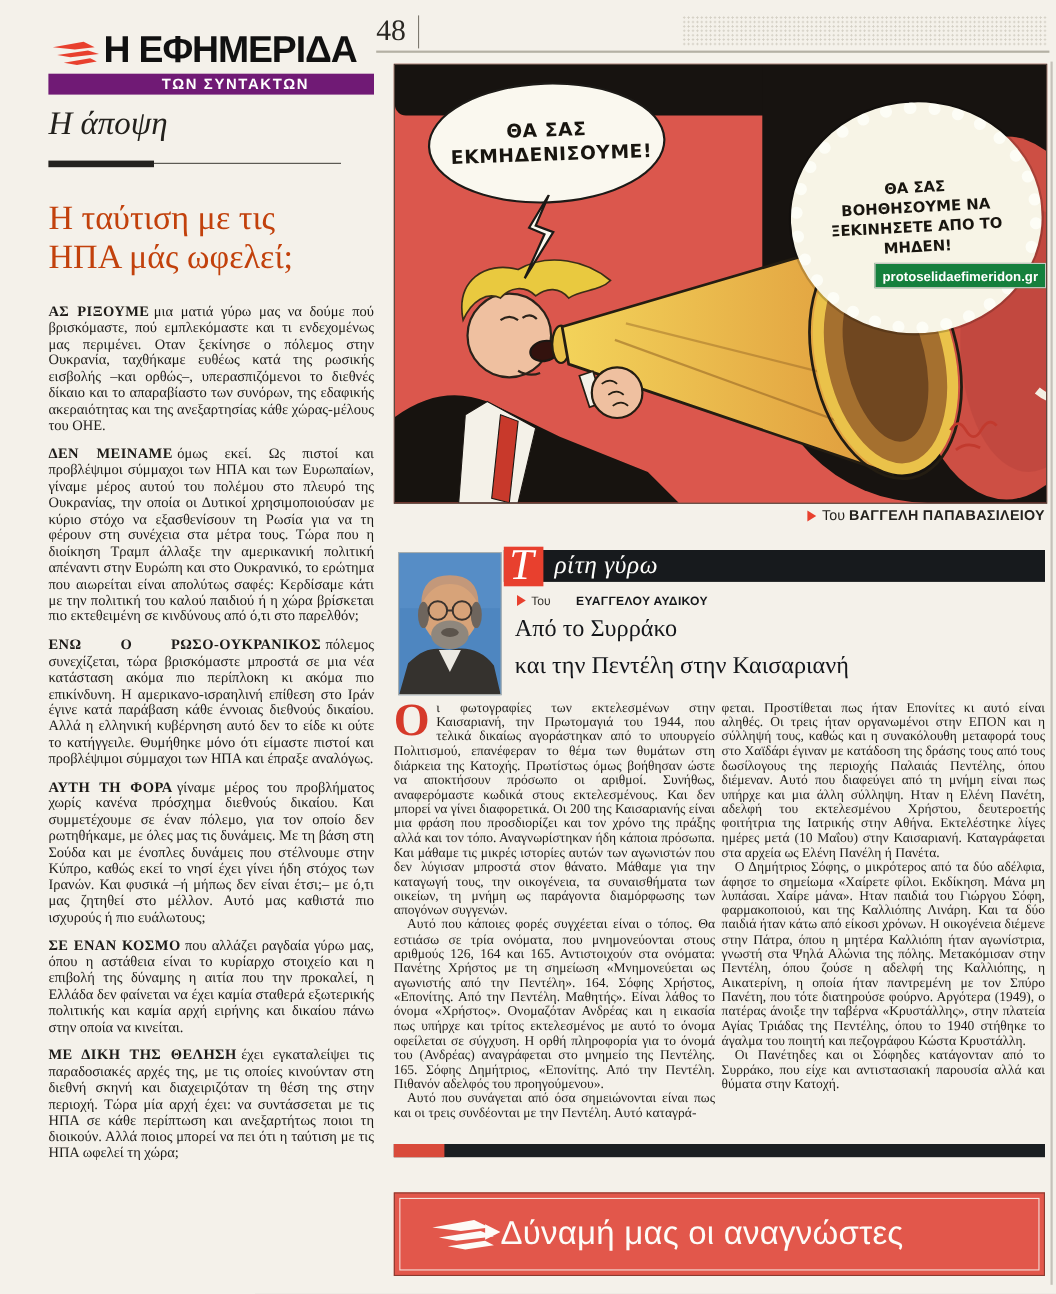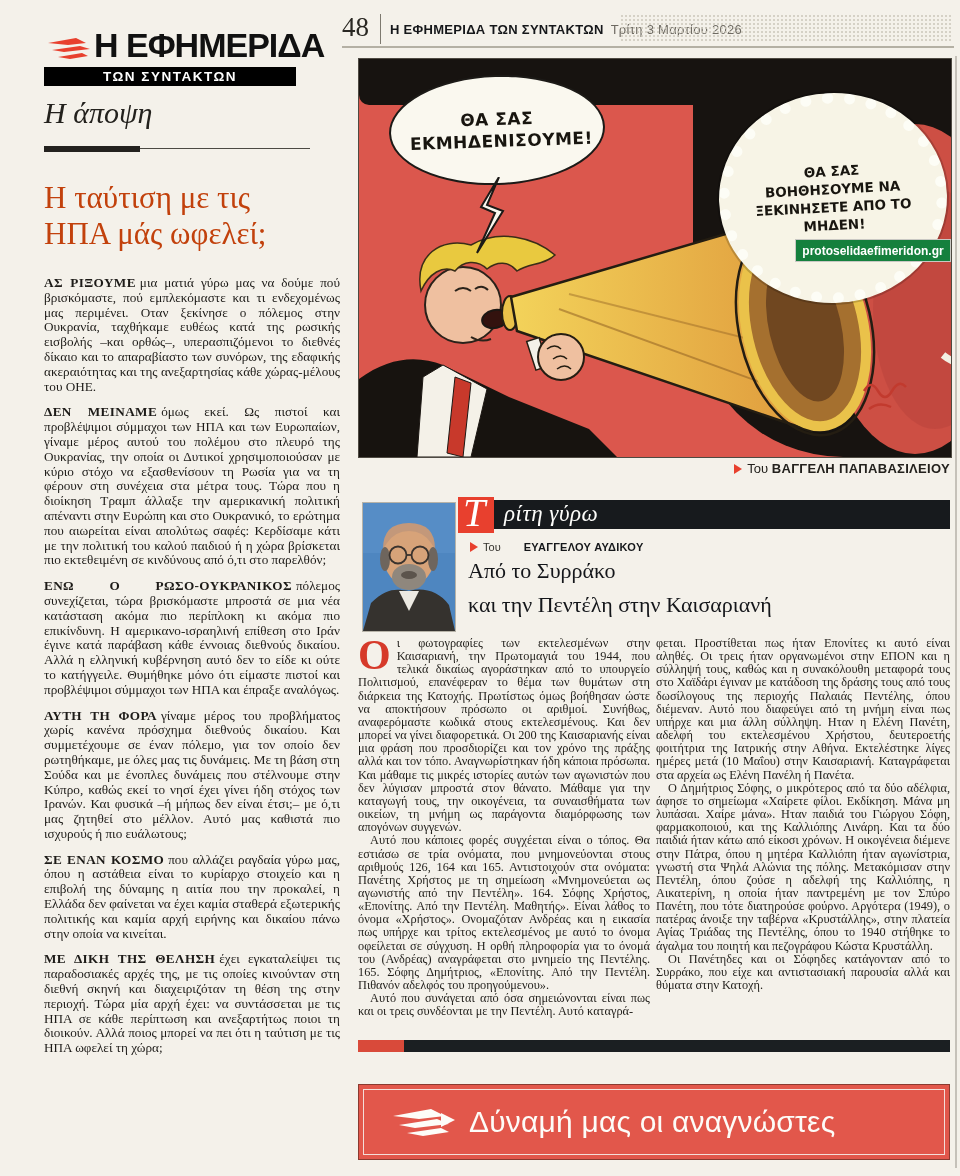--- a/index.html
+++ b/index.html
@@ -13,21 +13,21 @@
   .hdr-masthead{left:390px;top:22px;font-family:"Liberation Sans",sans-serif;font-size:13px;font-weight:bold;color:#15171a;letter-spacing:.3px;}
   .hdr-date{font-weight:normal;color:#6e6a62;margin-left:7px;}
   .hdr-dots{left:620px;top:14px;width:332px;height:28px;
             background-image:radial-gradient(#cdc9bd 0.8px,transparent 1px);background-size:4px 4px;opacity:.8;}
   .hdr-rule{left:342px;top:46px;width:612px;height:0;border-top:2px solid #b4b0a4;}
   .page-edge{right:3px;top:56px;bottom:8px;width:2px;background:#8b887f;opacity:.45;}
 
   
   .logo-icon{left:46px;top:34px;}
   .logo-line1{left:94px;top:26px;font-family:"Liberation Sans",sans-serif;font-weight:bold;font-size:34px;letter-spacing:-1px;color:#111;}
-  .logo-bar{left:44px;top:67px;width:252px;height:19px;background:#000000;display:flex;align-items:center;justify-content:center;}
+  .logo-bar{left:44px;top:67px;width:252px;height:19px;background:#701a75;display:flex;align-items:center;justify-content:center;padding-left:44px;}
   .logo-line2{font-family:"Liberation Sans",sans-serif;font-weight:bold;font-size:13.5px;color:#fff;letter-spacing:1.5px;}
 
   
   .op-section{left:44px;top:96px;font-style:italic;font-size:30px;color:#23211d;}
   .op-div-thick{left:44px;top:146px;width:96px;height:6px;background:#24221f;}
   .op-div-thin{left:140px;top:148px;width:170px;height:0;border-top:1.5px solid #4c4a44;}
   .op-title{left:44px;top:180px;width:300px;font-size:31px;line-height:36px;color:#c2410c;}
   .op-body{left:44px;top:276px;width:296px;}
   .op-body p{margin:0 0 11px;font-size:13.2px;line-height:14.8px;text-align:justify;color:#1d1b18;}
   .op-lead{font-weight:bold;letter-spacing:.4px;margin-right:4px;}
@@ -68,32 +68,29 @@
   .dropcap{float:left;font-weight:bold;font-size:42px;line-height:34px;color:#d63a2a;margin:1px 6px 0 0;}
 
   
   .sec-bar{left:358px;top:1040px;width:592px;height:12px;background:#1b1f22;}
   .sec-bar-red{position:absolute;left:0;top:0;width:46px;height:12px;background:#d94a3a;}
   .banner{left:358px;top:1084px;width:592px;height:76px;background:#e2574b;border:1px solid #8a3a30;box-sizing:border-box;
           display:flex;align-items:center;}
   .banner-inner{position:absolute;inset:4px;border:1.5px solid #f4ded9;pointer-events:none;}
   .banner-icon{margin-left:32px;}
   .banner-brand{font-weight:bold;font-size:33px;color:#1d2127;margin-left:12px;letter-spacing:-.5px;}
-  .banner-slogan{font-family:"Liberation Sans",sans-serif;font-size:30px;color:#fdfcf8;margin-left:14px;letter-spacing:.2px;text-align:center;}
+  .banner-slogan{font-family:"Liberation Sans",sans-serif;font-size:30px;color:#fdfcf8;letter-spacing:.2px;text-align:center;}
 </style>
 </head>
 <body>
 
 <div class="page">
 
   <div class="abs page-number">48</div>
   <div class="abs hdr-vline"></div>
-  <div class="abs hdr-masthead">
-    <span>Η ΕΦΗΜΕΡΙΔΑ ΤΩΝ ΣΥΝΤΑΚΤΩΝ</span><span class="hdr-date">Τρίτη 3 Μαρτίου 2026</span>
-  </div>
   <div class="abs hdr-dots"></div>
   <div class="abs hdr-rule"></div>
   <div class="abs page-edge"></div>
 
   <svg class="abs logo-icon" width="46" height="28" viewBox="0 0 46 28">
     <polygon points="2,9 30,4 40,9 22,11" fill="#e8402e"></polygon>
     <polygon points="6,16 34,12 44,15 18,18" fill="#e8402e"></polygon>
     <polygon points="12,23 36,19 42,22 24,25" fill="#e8402e"></polygon>
   </svg>
   <div class="abs logo-line1">Η ΕΦΗΜΕΡΙΔΑ</div>

